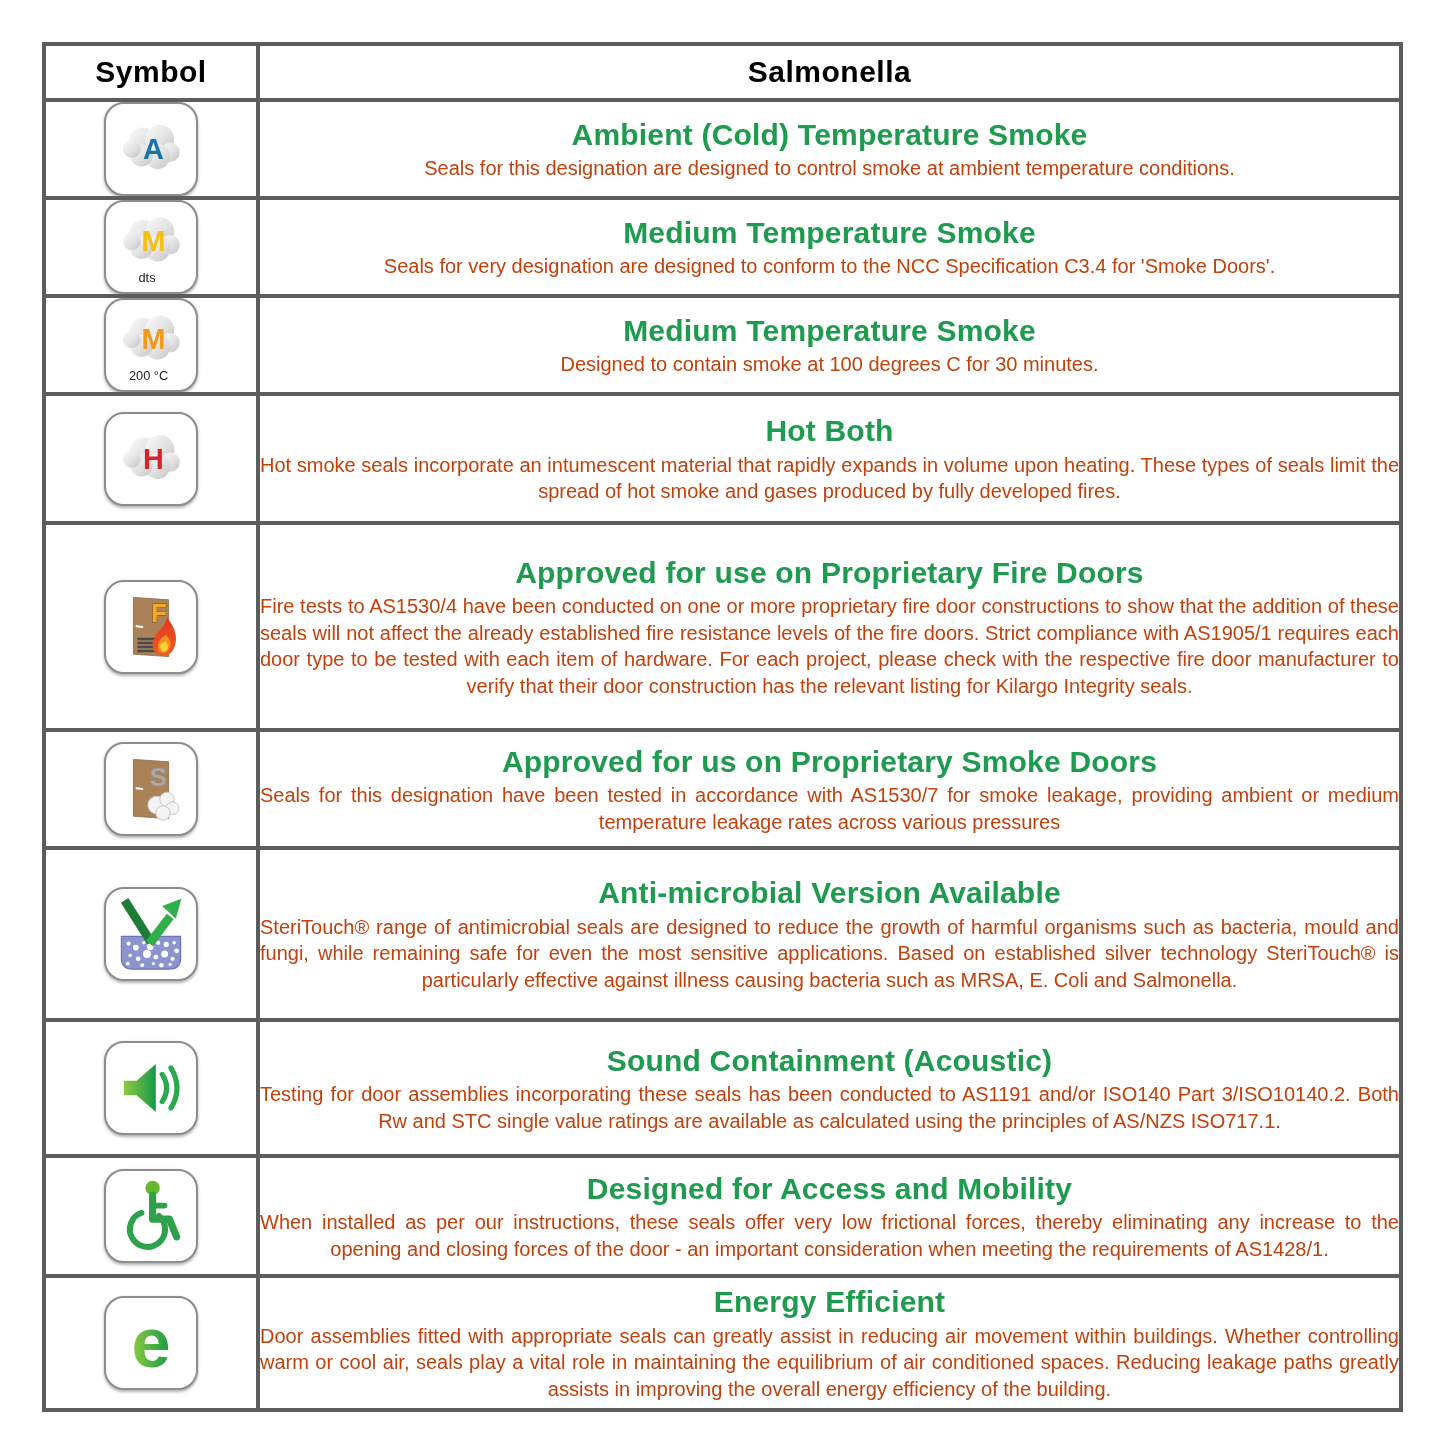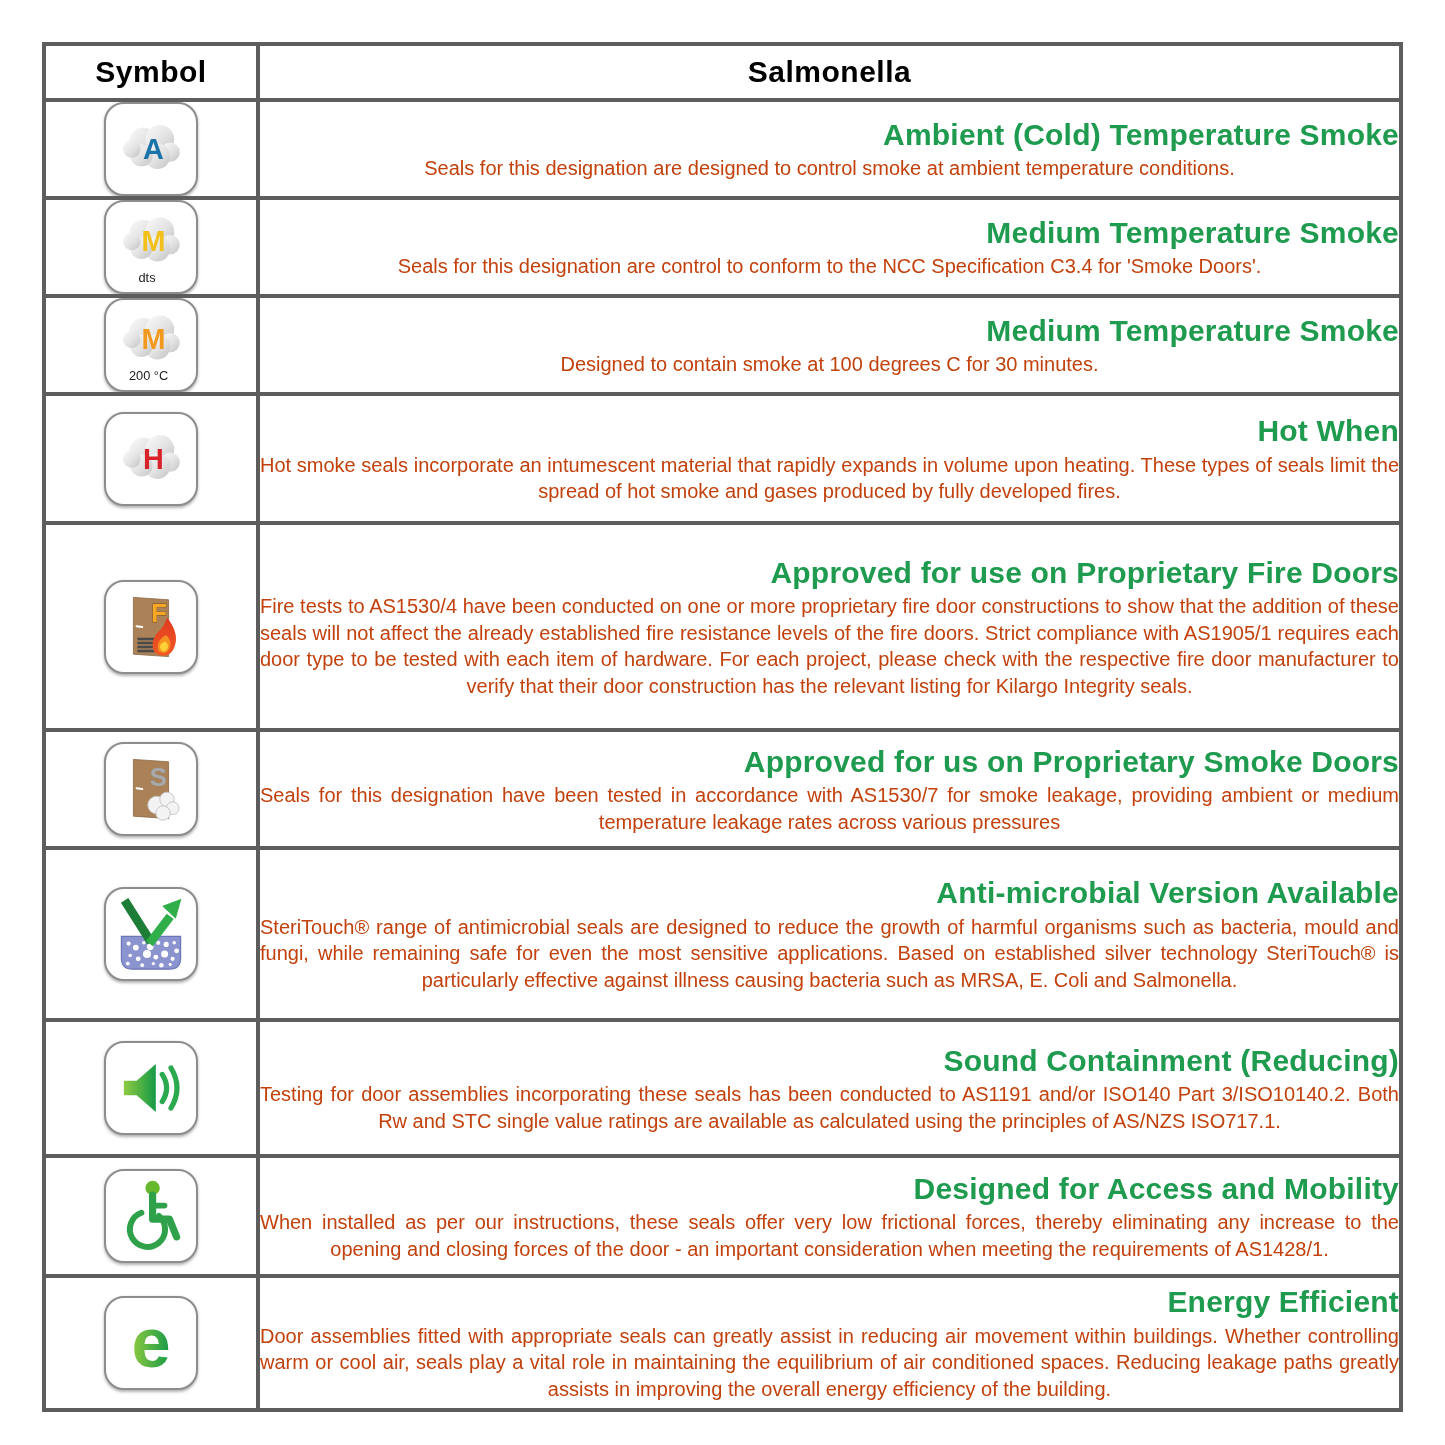--- a/index.html
+++ b/index.html
@@ -17,21 +17,21 @@
     background:#fff;
   }
   table.symtab{border:1px solid #5d5d5d;}
   th.hdr{
     font-size:30px;font-weight:800;color:#000;text-align:center;
     height:52px;letter-spacing:.5px;
   }
   td.sym{text-align:center;}
   td.desc{padding:6px 18px;}
   .title{
-    font-size:30px;font-weight:600;color:#1e9b4e;text-align:right;
+    font-size:30px;font-weight:600;color:#1e9b4e;text-align:center;
     line-height:1.15;margin:2px 0 3px 0;letter-spacing:.2px;
   }
   .bodytxt{
     font-size:20px;color:#c2410c;line-height:1.33;
     text-align:justify;text-align-last:center;
   }
   
   tr.r0{height:98px;} tr.r1{height:96px;} tr.r2{height:92px;} tr.r3{height:129px;}
   tr.r4{height:207px;} tr.r5{height:118px;} tr.r6{height:172px;} tr.r7{height:136px;}
   tr.r8{height:120px;} tr.r9{height:134px;}
@@ -116,21 +116,21 @@
               <circle cx="38" cy="58" r="14"></circle>
                   <circle cx="26" cy="50" r="11"></circle>
             </g>
             <text class="cloud-letter" x="53" y="55" text-anchor="middle" fill="#f2c018">M</text>
             <text class="cloud-sub" x="45" y="94" text-anchor="middle">dts</text>
           </svg>
         </div>
       </td>
       <td class="desc">
         <div class="title">Medium Temperature Smoke</div>
-        <div class="bodytxt">Seals for this designation are control to conform to the NCC Specification C3.4 for 'Smoke Doors'.</div>
+        <div class="bodytxt">Seals for very designation are designed to conform to the NCC Specification C3.4 for 'Smoke Doors'.</div>
       </td>
     </tr>
 
     <tr class="r2">
       <td class="sym">
         <div class="tile">
           <svg viewBox="0 0 100 100">
             <g fill="url(#cloudGrad)" transform="translate(0,-7)">
               <circle cx="40" cy="40" r="17"></circle>
                   <circle cx="61" cy="38" r="18"></circle>
@@ -160,21 +160,21 @@
               <circle cx="74" cy="54" r="12"></circle>
                   <circle cx="58" cy="59" r="16"></circle>
               <circle cx="38" cy="58" r="14"></circle>
                   <circle cx="26" cy="50" r="11"></circle>
             </g>
             <text class="cloud-letter" x="53" y="63" text-anchor="middle" fill="#d8232a">H</text>
           </svg>
         </div>
       </td>
       <td class="desc">
-        <div class="title">Hot When</div>
+        <div class="title">Hot Both</div>
         <div class="bodytxt">Hot smoke seals incorporate an intumescent material that rapidly expands in volume upon heating. These types of seals limit the spread of hot smoke and gases produced by fully developed fires.</div>
       </td>
     </tr>
 
     <tr class="r4">
       <td class="sym">
         <div class="tile">
           <svg viewBox="0 0 100 100">
             <polygon points="28,13 72,16 72,87 28,84" fill="#ab8158" stroke="#8a6843" stroke-width="1"></polygon>
             <line x1="32" y1="49" x2="39" y2="50" stroke="#ffffff" stroke-width="2.5" stroke-linecap="round"></line>
@@ -261,21 +261,21 @@
       <td class="sym">
         <div class="tile">
           <svg viewBox="0 0 100 100">
             <polygon points="16,41 32,41 56,20 56,80 32,59 16,59" fill="url(#greenGrad)"></polygon>
             <path d="M64 33 Q75 50 64 67" stroke="#2aa94f" stroke-width="6.5" fill="none" stroke-linecap="round"></path>
             <path d="M75 25 Q90 50 75 75" stroke="#2aa94f" stroke-width="6.5" fill="none" stroke-linecap="round"></path>
           </svg>
         </div>
       </td>
       <td class="desc">
-        <div class="title">Sound Containment (Reducing)</div>
+        <div class="title">Sound Containment (Acoustic)</div>
         <div class="bodytxt">Testing for door assemblies incorporating these seals has been conducted to AS1191 and/or ISO140 Part 3/ISO10140.2. Both Rw and STC single value ratings are available as calculated using the principles of AS/NZS ISO717.1.</div>
       </td>
     </tr>
 
     <tr class="r8">
       <td class="sym">
         <div class="tile">
           <svg viewBox="0 0 100 100">
             <circle cx="52" cy="15" r="9" fill="#66b82d"></circle>
             <path d="M52 24 L52 54 L73 54 L82 76" stroke="#2fa14b" stroke-width="9" fill="none" stroke-linecap="round" stroke-linejoin="round"></path>

